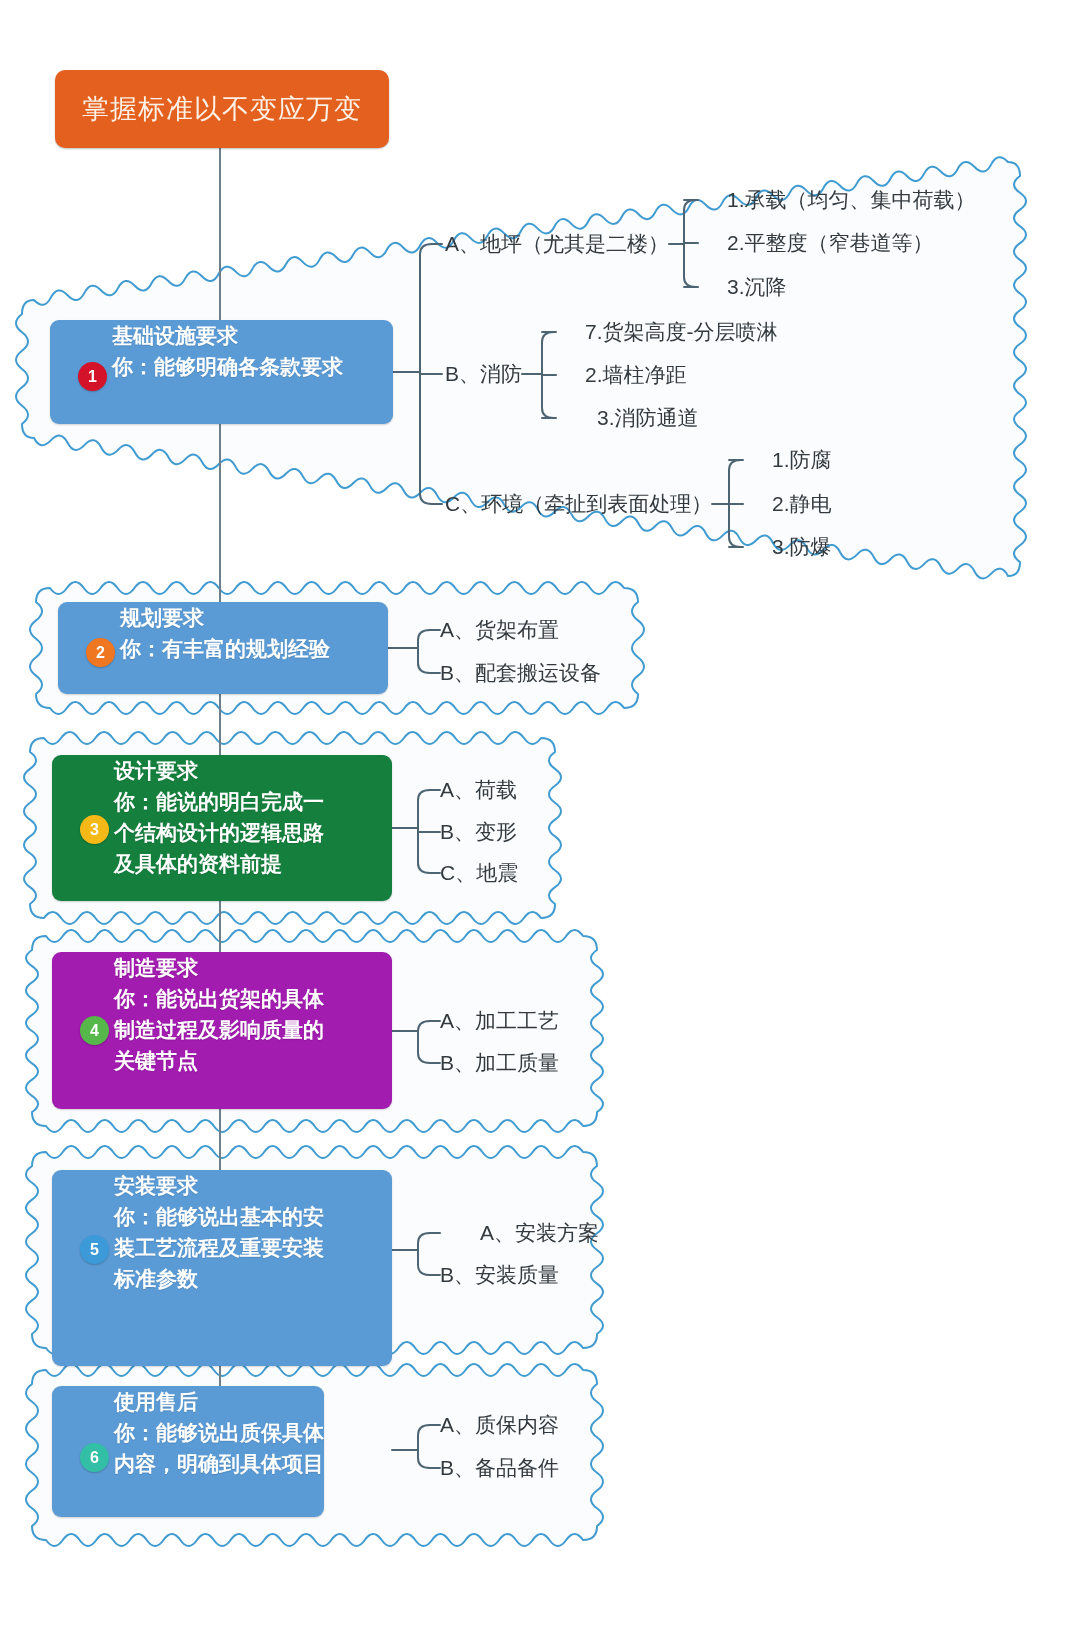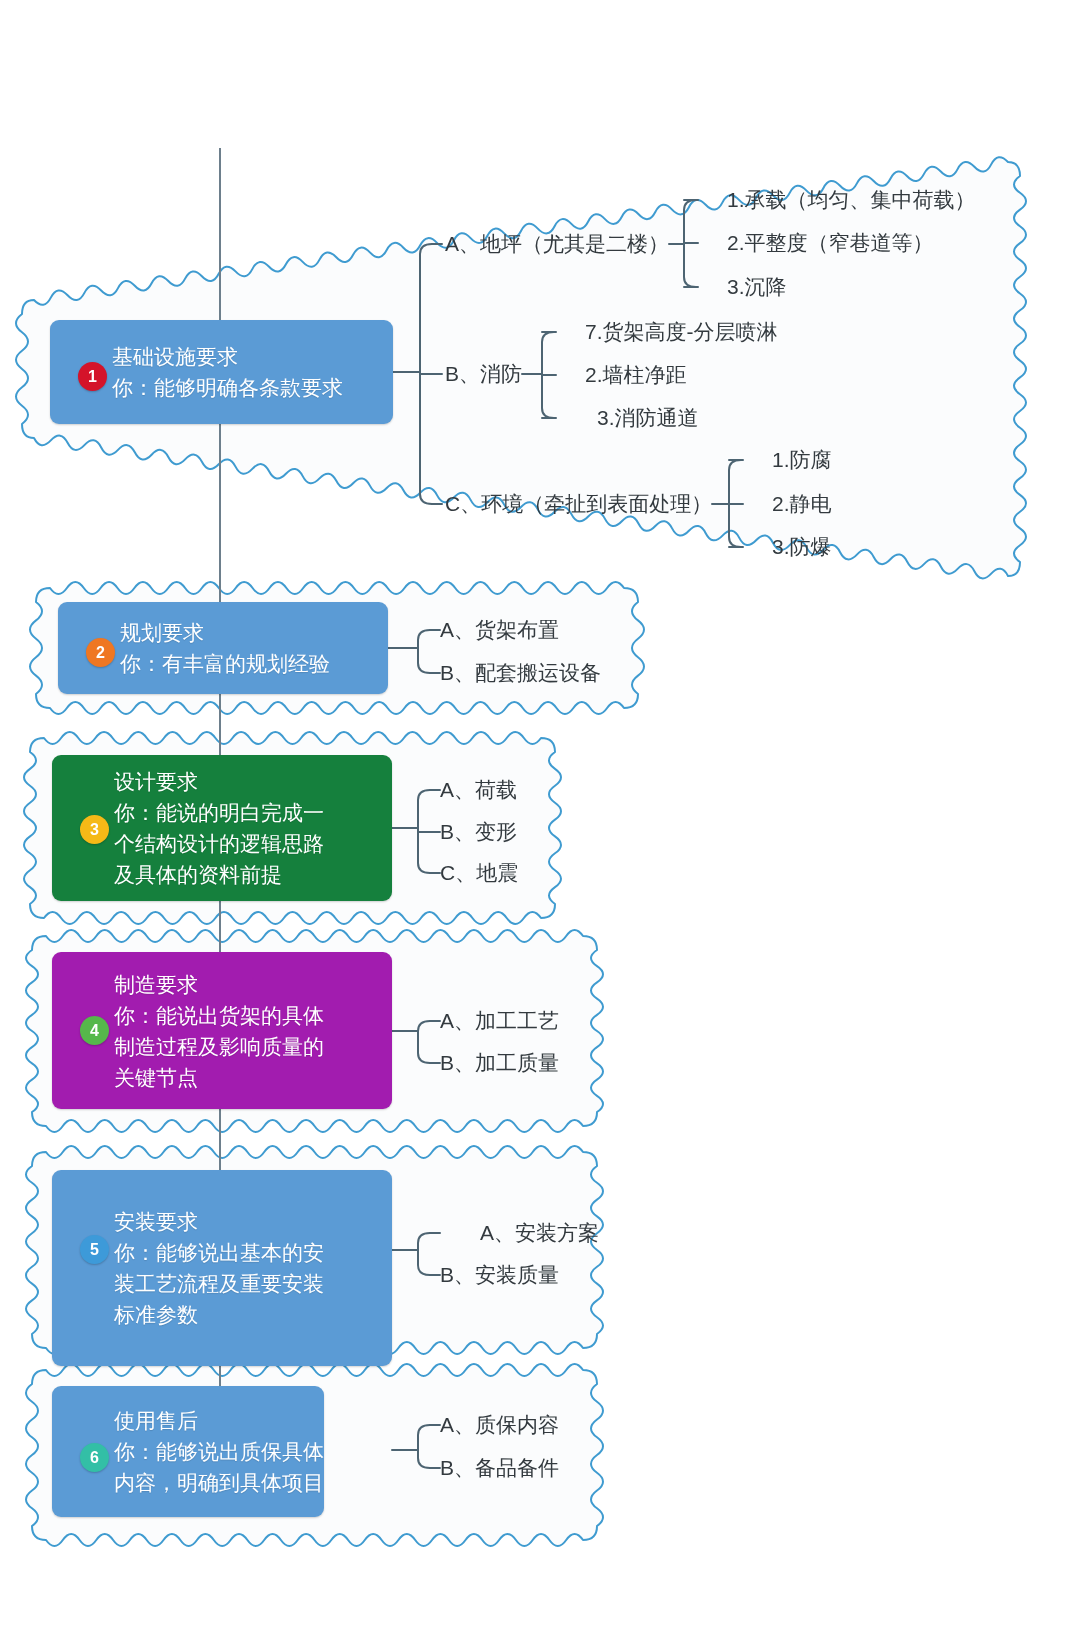--- a/index.html
+++ b/index.html
@@ -30,21 +30,21 @@
     background:#6d7f8c;
   }
 
   
   .wavy{position:absolute;left:0;top:0;pointer-events:none;}
 
   
   .node{
     background:#5b9bd5;border-radius:9px;
     box-shadow:0 1px 2px rgba(0,0,0,.18);
-    display:flex;align-items:center;
+    display:flex;align-items:flex-start;font-weight:bold;
   }
   .node-text{
     color:#ffffff;font-size:21px;line-height:31px;
     margin-left:62px;white-space:pre-line;
     text-shadow:0 1px 1px rgba(0,0,0,.12);
   }
   .badge{
     position:absolute;width:29px;height:29px;border-radius:50%;
     display:flex;align-items:center;justify-content:center;
     color:#fff;font-size:16px;font-weight:bold;
@@ -73,20 +73,23 @@
         <path d="M 50 588 Q 58.4 600.0 66.9 588.0 Q 75.3 576.0 83.8 588.0 Q 92.2 600.0 100.6 588.0 Q 109.1 576.0 117.5 588.0 Q 126.0 600.0 134.4 588.0 Q 142.9 576.0 151.3 588.0 Q 159.7 600.0 168.2 588.0 Q 176.6 576.0 185.1 588.0 Q 193.5 600.0 201.9 588.0 Q 210.4 576.0 218.8 588.0 Q 227.3 600.0 235.7 588.0 Q 244.1 576.0 252.6 588.0 Q 261.0 600.0 269.5 588.0 Q 277.9 576.0 286.4 588.0 Q 294.8 600.0 303.2 588.0 Q 311.7 576.0 320.1 588.0 Q 328.6 600.0 337.0 588.0 Q 345.4 576.0 353.9 588.0 Q 362.3 600.0 370.8 588.0 Q 379.2 576.0 387.6 588.0 Q 396.1 600.0 404.5 588.0 Q 413.0 576.0 421.4 588.0 Q 429.9 600.0 438.3 588.0 Q 446.7 576.0 455.2 588.0 Q 463.6 600.0 472.1 588.0 Q 480.5 576.0 488.9 588.0 Q 497.4 600.0 505.8 588.0 Q 514.3 576.0 522.7 588.0 Q 531.1 600.0 539.6 588.0 Q 548.0 576.0 556.5 588.0 Q 564.9 600.0 573.4 588.0 Q 581.8 576.0 590.2 588.0 Q 598.7 600.0 607.1 588.0 Q 615.6 576.0 624.0 588.0 Q 638 588 638 602 Q 626.0 611.2 638.0 620.4 Q 650.0 629.6 638.0 638.8 Q 626.0 648.0 638.0 657.2 Q 650.0 666.4 638.0 675.6 Q 626.0 684.8 638.0 694.0 Q 638 708 624 708 Q 615.6 696.0 607.1 708.0 Q 598.7 720.0 590.2 708.0 Q 581.8 696.0 573.4 708.0 Q 564.9 720.0 556.5 708.0 Q 548.0 696.0 539.6 708.0 Q 531.1 720.0 522.7 708.0 Q 514.3 696.0 505.8 708.0 Q 497.4 720.0 488.9 708.0 Q 480.5 696.0 472.1 708.0 Q 463.6 720.0 455.2 708.0 Q 446.7 696.0 438.3 708.0 Q 429.9 720.0 421.4 708.0 Q 413.0 696.0 404.5 708.0 Q 396.1 720.0 387.6 708.0 Q 379.2 696.0 370.8 708.0 Q 362.3 720.0 353.9 708.0 Q 345.4 696.0 337.0 708.0 Q 328.6 720.0 320.1 708.0 Q 311.7 696.0 303.2 708.0 Q 294.8 720.0 286.4 708.0 Q 277.9 696.0 269.5 708.0 Q 261.0 720.0 252.6 708.0 Q 244.1 696.0 235.7 708.0 Q 227.3 720.0 218.8 708.0 Q 210.4 696.0 201.9 708.0 Q 193.5 720.0 185.1 708.0 Q 176.6 696.0 168.2 708.0 Q 159.7 720.0 151.3 708.0 Q 142.9 696.0 134.4 708.0 Q 126.0 720.0 117.5 708.0 Q 109.1 696.0 100.6 708.0 Q 92.2 720.0 83.8 708.0 Q 75.3 696.0 66.9 708.0 Q 58.4 720.0 50.0 708.0 Q 36 708 36 694 Q 48.0 684.8 36.0 675.6 Q 24.0 666.4 36.0 657.2 Q 48.0 648.0 36.0 638.8 Q 24.0 629.6 36.0 620.4 Q 48.0 611.2 36.0 602.0 Q 36 588 50 588 Z"></path>
         <path d="M 44 738 Q 52.6 750.0 61.1 738.0 Q 69.7 726.0 78.3 738.0 Q 86.8 750.0 95.4 738.0 Q 104.0 726.0 112.6 738.0 Q 121.1 750.0 129.7 738.0 Q 138.3 726.0 146.8 738.0 Q 155.4 750.0 164.0 738.0 Q 172.5 726.0 181.1 738.0 Q 189.7 750.0 198.2 738.0 Q 206.8 726.0 215.4 738.0 Q 223.9 750.0 232.5 738.0 Q 241.1 726.0 249.7 738.0 Q 258.2 750.0 266.8 738.0 Q 275.4 726.0 283.9 738.0 Q 292.5 750.0 301.1 738.0 Q 309.6 726.0 318.2 738.0 Q 326.8 750.0 335.3 738.0 Q 343.9 726.0 352.5 738.0 Q 361.1 750.0 369.6 738.0 Q 378.2 726.0 386.8 738.0 Q 395.3 750.0 403.9 738.0 Q 412.5 726.0 421.0 738.0 Q 429.6 750.0 438.2 738.0 Q 446.7 726.0 455.3 738.0 Q 463.9 750.0 472.4 738.0 Q 481.0 726.0 489.6 738.0 Q 498.2 750.0 506.7 738.0 Q 515.3 726.0 523.9 738.0 Q 532.4 750.0 541.0 738.0 Q 555 738 555 752 Q 543.0 760.4 555.0 768.9 Q 567.0 777.3 555.0 785.8 Q 543.0 794.2 555.0 802.7 Q 567.0 811.1 555.0 819.6 Q 543.0 828.0 555.0 836.4 Q 567.0 844.9 555.0 853.3 Q 543.0 861.8 555.0 870.2 Q 567.0 878.7 555.0 887.1 Q 543.0 895.6 555.0 904.0 Q 555 918 541 918 Q 532.4 906.0 523.9 918.0 Q 515.3 930.0 506.7 918.0 Q 498.2 906.0 489.6 918.0 Q 481.0 930.0 472.4 918.0 Q 463.9 906.0 455.3 918.0 Q 446.7 930.0 438.2 918.0 Q 429.6 906.0 421.0 918.0 Q 412.5 930.0 403.9 918.0 Q 395.3 906.0 386.8 918.0 Q 378.2 930.0 369.6 918.0 Q 361.1 906.0 352.5 918.0 Q 343.9 930.0 335.3 918.0 Q 326.8 906.0 318.2 918.0 Q 309.6 930.0 301.1 918.0 Q 292.5 906.0 283.9 918.0 Q 275.4 930.0 266.8 918.0 Q 258.2 906.0 249.7 918.0 Q 241.1 930.0 232.5 918.0 Q 223.9 906.0 215.4 918.0 Q 206.8 930.0 198.2 918.0 Q 189.7 906.0 181.1 918.0 Q 172.5 930.0 164.0 918.0 Q 155.4 906.0 146.8 918.0 Q 138.3 930.0 129.7 918.0 Q 121.1 906.0 112.6 918.0 Q 104.0 930.0 95.4 918.0 Q 86.8 906.0 78.3 918.0 Q 69.7 930.0 61.1 918.0 Q 52.6 906.0 44.0 918.0 Q 30 918 30 904 Q 42.0 895.6 30.0 887.1 Q 18.0 878.7 30.0 870.2 Q 42.0 861.8 30.0 853.3 Q 18.0 844.9 30.0 836.4 Q 42.0 828.0 30.0 819.6 Q 18.0 811.1 30.0 802.7 Q 42.0 794.2 30.0 785.8 Q 18.0 777.3 30.0 768.9 Q 42.0 760.4 30.0 752.0 Q 30 738 44 738 Z"></path>
         <path d="M 46 936 Q 54.4 948.0 62.8 936.0 Q 71.2 924.0 79.6 936.0 Q 88.0 948.0 96.3 936.0 Q 104.7 924.0 113.1 936.0 Q 121.5 948.0 129.9 936.0 Q 138.3 924.0 146.7 936.0 Q 155.1 948.0 163.5 936.0 Q 171.9 924.0 180.3 936.0 Q 188.6 948.0 197.0 936.0 Q 205.4 924.0 213.8 936.0 Q 222.2 948.0 230.6 936.0 Q 239.0 924.0 247.4 936.0 Q 255.8 948.0 264.2 936.0 Q 272.5 924.0 280.9 936.0 Q 289.3 948.0 297.7 936.0 Q 306.1 924.0 314.5 936.0 Q 322.9 948.0 331.3 936.0 Q 339.7 924.0 348.1 936.0 Q 356.5 948.0 364.8 936.0 Q 373.2 924.0 381.6 936.0 Q 390.0 948.0 398.4 936.0 Q 406.8 924.0 415.2 936.0 Q 423.6 948.0 432.0 936.0 Q 440.4 924.0 448.8 936.0 Q 457.1 948.0 465.5 936.0 Q 473.9 924.0 482.3 936.0 Q 490.7 948.0 499.1 936.0 Q 507.5 924.0 515.9 936.0 Q 524.3 948.0 532.7 936.0 Q 541.0 924.0 549.4 936.0 Q 557.8 948.0 566.2 936.0 Q 574.6 924.0 583.0 936.0 Q 597 936 597 950 Q 585.0 958.1 597.0 966.2 Q 609.0 974.3 597.0 982.4 Q 585.0 990.5 597.0 998.6 Q 609.0 1006.7 597.0 1014.8 Q 585.0 1022.9 597.0 1031.0 Q 609.0 1039.1 597.0 1047.2 Q 585.0 1055.3 597.0 1063.4 Q 609.0 1071.5 597.0 1079.6 Q 585.0 1087.7 597.0 1095.8 Q 609.0 1103.9 597.0 1112.0 Q 597 1126 583 1126 Q 574.6 1114.0 566.2 1126.0 Q 557.8 1138.0 549.4 1126.0 Q 541.0 1114.0 532.7 1126.0 Q 524.3 1138.0 515.9 1126.0 Q 507.5 1114.0 499.1 1126.0 Q 490.7 1138.0 482.3 1126.0 Q 473.9 1114.0 465.5 1126.0 Q 457.1 1138.0 448.8 1126.0 Q 440.4 1114.0 432.0 1126.0 Q 423.6 1138.0 415.2 1126.0 Q 406.8 1114.0 398.4 1126.0 Q 390.0 1138.0 381.6 1126.0 Q 373.2 1114.0 364.8 1126.0 Q 356.5 1138.0 348.1 1126.0 Q 339.7 1114.0 331.3 1126.0 Q 322.9 1138.0 314.5 1126.0 Q 306.1 1114.0 297.7 1126.0 Q 289.3 1138.0 280.9 1126.0 Q 272.5 1114.0 264.2 1126.0 Q 255.8 1138.0 247.4 1126.0 Q 239.0 1114.0 230.6 1126.0 Q 222.2 1138.0 213.8 1126.0 Q 205.4 1114.0 197.0 1126.0 Q 188.6 1138.0 180.3 1126.0 Q 171.9 1114.0 163.5 1126.0 Q 155.1 1138.0 146.7 1126.0 Q 138.3 1114.0 129.9 1126.0 Q 121.5 1138.0 113.1 1126.0 Q 104.7 1114.0 96.3 1126.0 Q 88.0 1138.0 79.6 1126.0 Q 71.2 1114.0 62.8 1126.0 Q 54.4 1138.0 46.0 1126.0 Q 32 1126 32 1112 Q 44.0 1103.9 32.0 1095.8 Q 20.0 1087.7 32.0 1079.6 Q 44.0 1071.5 32.0 1063.4 Q 20.0 1055.3 32.0 1047.2 Q 44.0 1039.1 32.0 1031.0 Q 20.0 1022.9 32.0 1014.8 Q 44.0 1006.7 32.0 998.6 Q 20.0 990.5 32.0 982.4 Q 44.0 974.3 32.0 966.2 Q 20.0 958.1 32.0 950.0 Q 32 936 46 936 Z"></path>
         <path d="M 46 1152 Q 54.4 1164.0 62.8 1152.0 Q 71.2 1140.0 79.6 1152.0 Q 88.0 1164.0 96.3 1152.0 Q 104.7 1140.0 113.1 1152.0 Q 121.5 1164.0 129.9 1152.0 Q 138.3 1140.0 146.7 1152.0 Q 155.1 1164.0 163.5 1152.0 Q 171.9 1140.0 180.3 1152.0 Q 188.6 1164.0 197.0 1152.0 Q 205.4 1140.0 213.8 1152.0 Q 222.2 1164.0 230.6 1152.0 Q 239.0 1140.0 247.4 1152.0 Q 255.8 1164.0 264.2 1152.0 Q 272.5 1140.0 280.9 1152.0 Q 289.3 1164.0 297.7 1152.0 Q 306.1 1140.0 314.5 1152.0 Q 322.9 1164.0 331.3 1152.0 Q 339.7 1140.0 348.1 1152.0 Q 356.5 1164.0 364.8 1152.0 Q 373.2 1140.0 381.6 1152.0 Q 390.0 1164.0 398.4 1152.0 Q 406.8 1140.0 415.2 1152.0 Q 423.6 1164.0 432.0 1152.0 Q 440.4 1140.0 448.8 1152.0 Q 457.1 1164.0 465.5 1152.0 Q 473.9 1140.0 482.3 1152.0 Q 490.7 1164.0 499.1 1152.0 Q 507.5 1140.0 515.9 1152.0 Q 524.3 1164.0 532.7 1152.0 Q 541.0 1140.0 549.4 1152.0 Q 557.8 1164.0 566.2 1152.0 Q 574.6 1140.0 583.0 1152.0 Q 597 1152 597 1166 Q 585.0 1174.4 597.0 1182.8 Q 609.0 1191.2 597.0 1199.6 Q 585.0 1208.0 597.0 1216.4 Q 609.0 1224.8 597.0 1233.2 Q 585.0 1241.6 597.0 1250.0 Q 609.0 1258.4 597.0 1266.8 Q 585.0 1275.2 597.0 1283.6 Q 609.0 1292.0 597.0 1300.4 Q 585.0 1308.8 597.0 1317.2 Q 609.0 1325.6 597.0 1334.0 Q 597 1348 583 1348 Q 574.6 1336.0 566.2 1348.0 Q 557.8 1360.0 549.4 1348.0 Q 541.0 1336.0 532.7 1348.0 Q 524.3 1360.0 515.9 1348.0 Q 507.5 1336.0 499.1 1348.0 Q 490.7 1360.0 482.3 1348.0 Q 473.9 1336.0 465.5 1348.0 Q 457.1 1360.0 448.8 1348.0 Q 440.4 1336.0 432.0 1348.0 Q 423.6 1360.0 415.2 1348.0 Q 406.8 1336.0 398.4 1348.0 Q 390.0 1360.0 381.6 1348.0 Q 373.2 1336.0 364.8 1348.0 Q 356.5 1360.0 348.1 1348.0 Q 339.7 1336.0 331.3 1348.0 Q 322.9 1360.0 314.5 1348.0 Q 306.1 1336.0 297.7 1348.0 Q 289.3 1360.0 280.9 1348.0 Q 272.5 1336.0 264.2 1348.0 Q 255.8 1360.0 247.4 1348.0 Q 239.0 1336.0 230.6 1348.0 Q 222.2 1360.0 213.8 1348.0 Q 205.4 1336.0 197.0 1348.0 Q 188.6 1360.0 180.3 1348.0 Q 171.9 1336.0 163.5 1348.0 Q 155.1 1360.0 146.7 1348.0 Q 138.3 1336.0 129.9 1348.0 Q 121.5 1360.0 113.1 1348.0 Q 104.7 1336.0 96.3 1348.0 Q 88.0 1360.0 79.6 1348.0 Q 71.2 1336.0 62.8 1348.0 Q 54.4 1360.0 46.0 1348.0 Q 32 1348 32 1334 Q 44.0 1325.6 32.0 1317.2 Q 20.0 1308.8 32.0 1300.4 Q 44.0 1292.0 32.0 1283.6 Q 20.0 1275.2 32.0 1266.8 Q 44.0 1258.4 32.0 1250.0 Q 20.0 1241.6 32.0 1233.2 Q 44.0 1224.8 32.0 1216.4 Q 20.0 1208.0 32.0 1199.6 Q 44.0 1191.2 32.0 1182.8 Q 20.0 1174.4 32.0 1166.0 Q 32 1152 46 1152 Z"></path>
         <path d="M 46 1370 Q 54.4 1382.0 62.8 1370.0 Q 71.2 1358.0 79.6 1370.0 Q 88.0 1382.0 96.3 1370.0 Q 104.7 1358.0 113.1 1370.0 Q 121.5 1382.0 129.9 1370.0 Q 138.3 1358.0 146.7 1370.0 Q 155.1 1382.0 163.5 1370.0 Q 171.9 1358.0 180.3 1370.0 Q 188.6 1382.0 197.0 1370.0 Q 205.4 1358.0 213.8 1370.0 Q 222.2 1382.0 230.6 1370.0 Q 239.0 1358.0 247.4 1370.0 Q 255.8 1382.0 264.2 1370.0 Q 272.5 1358.0 280.9 1370.0 Q 289.3 1382.0 297.7 1370.0 Q 306.1 1358.0 314.5 1370.0 Q 322.9 1382.0 331.3 1370.0 Q 339.7 1358.0 348.1 1370.0 Q 356.5 1382.0 364.8 1370.0 Q 373.2 1358.0 381.6 1370.0 Q 390.0 1382.0 398.4 1370.0 Q 406.8 1358.0 415.2 1370.0 Q 423.6 1382.0 432.0 1370.0 Q 440.4 1358.0 448.8 1370.0 Q 457.1 1382.0 465.5 1370.0 Q 473.9 1358.0 482.3 1370.0 Q 490.7 1382.0 499.1 1370.0 Q 507.5 1358.0 515.9 1370.0 Q 524.3 1382.0 532.7 1370.0 Q 541.0 1358.0 549.4 1370.0 Q 557.8 1382.0 566.2 1370.0 Q 574.6 1358.0 583.0 1370.0 Q 597 1370 597 1384 Q 585.0 1392.9 597.0 1401.8 Q 609.0 1410.6 597.0 1419.5 Q 585.0 1428.4 597.0 1437.3 Q 609.0 1446.1 597.0 1455.0 Q 585.0 1463.9 597.0 1472.8 Q 609.0 1481.6 597.0 1490.5 Q 585.0 1499.4 597.0 1508.3 Q 609.0 1517.1 597.0 1526.0 Q 597 1540 583 1540 Q 574.6 1528.0 566.2 1540.0 Q 557.8 1552.0 549.4 1540.0 Q 541.0 1528.0 532.7 1540.0 Q 524.3 1552.0 515.9 1540.0 Q 507.5 1528.0 499.1 1540.0 Q 490.7 1552.0 482.3 1540.0 Q 473.9 1528.0 465.5 1540.0 Q 457.1 1552.0 448.8 1540.0 Q 440.4 1528.0 432.0 1540.0 Q 423.6 1552.0 415.2 1540.0 Q 406.8 1528.0 398.4 1540.0 Q 390.0 1552.0 381.6 1540.0 Q 373.2 1528.0 364.8 1540.0 Q 356.5 1552.0 348.1 1540.0 Q 339.7 1528.0 331.3 1540.0 Q 322.9 1552.0 314.5 1540.0 Q 306.1 1528.0 297.7 1540.0 Q 289.3 1552.0 280.9 1540.0 Q 272.5 1528.0 264.2 1540.0 Q 255.8 1552.0 247.4 1540.0 Q 239.0 1528.0 230.6 1540.0 Q 222.2 1552.0 213.8 1540.0 Q 205.4 1528.0 197.0 1540.0 Q 188.6 1552.0 180.3 1540.0 Q 171.9 1528.0 163.5 1540.0 Q 155.1 1552.0 146.7 1540.0 Q 138.3 1528.0 129.9 1540.0 Q 121.5 1552.0 113.1 1540.0 Q 104.7 1528.0 96.3 1540.0 Q 88.0 1552.0 79.6 1540.0 Q 71.2 1528.0 62.8 1540.0 Q 54.4 1552.0 46.0 1540.0 Q 32 1540 32 1526 Q 44.0 1517.1 32.0 1508.3 Q 20.0 1499.4 32.0 1490.5 Q 44.0 1481.6 32.0 1472.8 Q 20.0 1463.9 32.0 1455.0 Q 44.0 1446.1 32.0 1437.3 Q 20.0 1428.4 32.0 1419.5 Q 44.0 1410.6 32.0 1401.8 Q 20.0 1392.9 32.0 1384.0 Q 32 1370 46 1370 Z"></path>
       </g>
   </svg>
 
   <div class="abs trunk"></div>
 
+  <div class="abs title-box">
+    <span>掌握标准以不变应万变</span>
+  </div>
 
   <svg class="connector" width="1080" height="1633">
     <g id="links" fill="none" stroke="#4d6472" stroke-width="2" stroke-linecap="round">
         <path d="M 393 372 H 420"></path>
         <path d="M 420 254 V 494 M 420 254 Q 420 244 432 244 M 420 494 Q 420 504 432 504"></path>
         <path d="M 432 244 H 442"></path>
         <path d="M 669 244 H 674"></path>
         <path d="M 674 244 H 684"></path>
         <path d="M 684 210 V 277 M 684 210 Q 684 200 696 200 M 684 277 Q 684 287 696 287"></path>
         <path d="M 684 200 H 698"></path>

